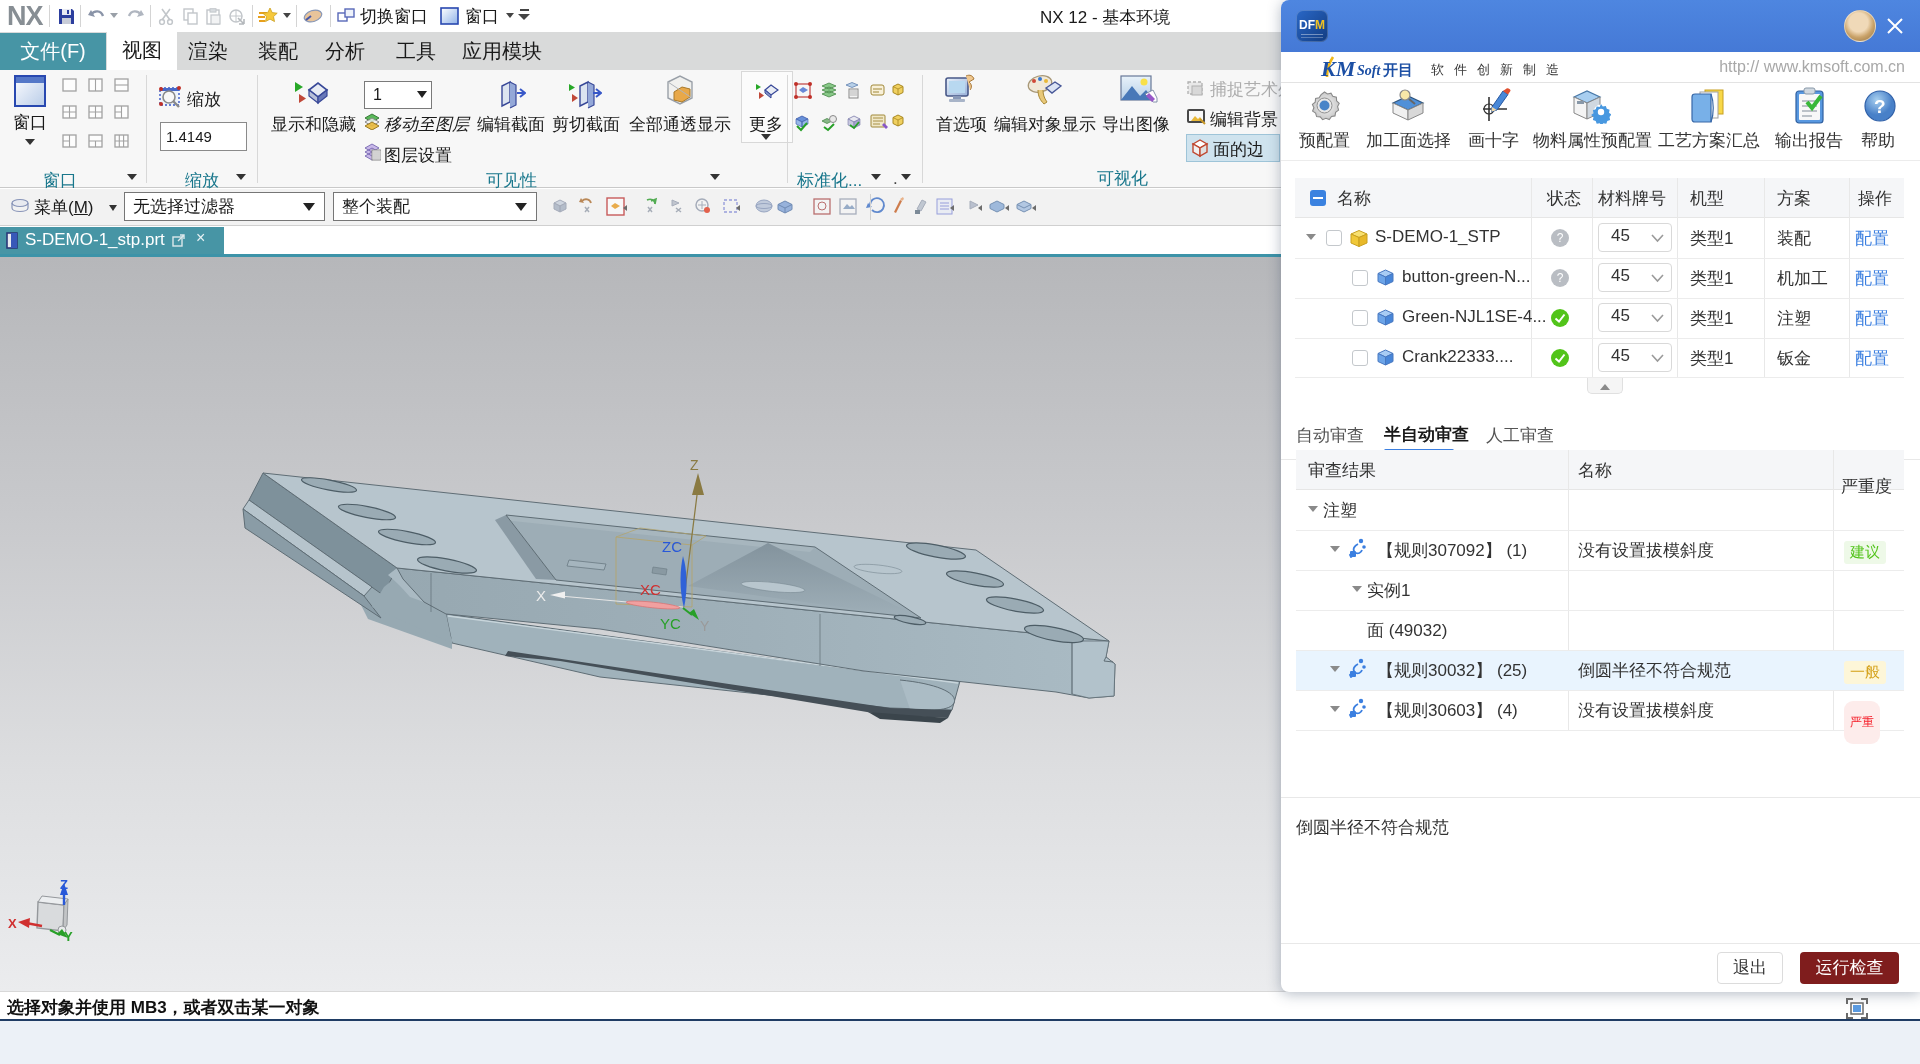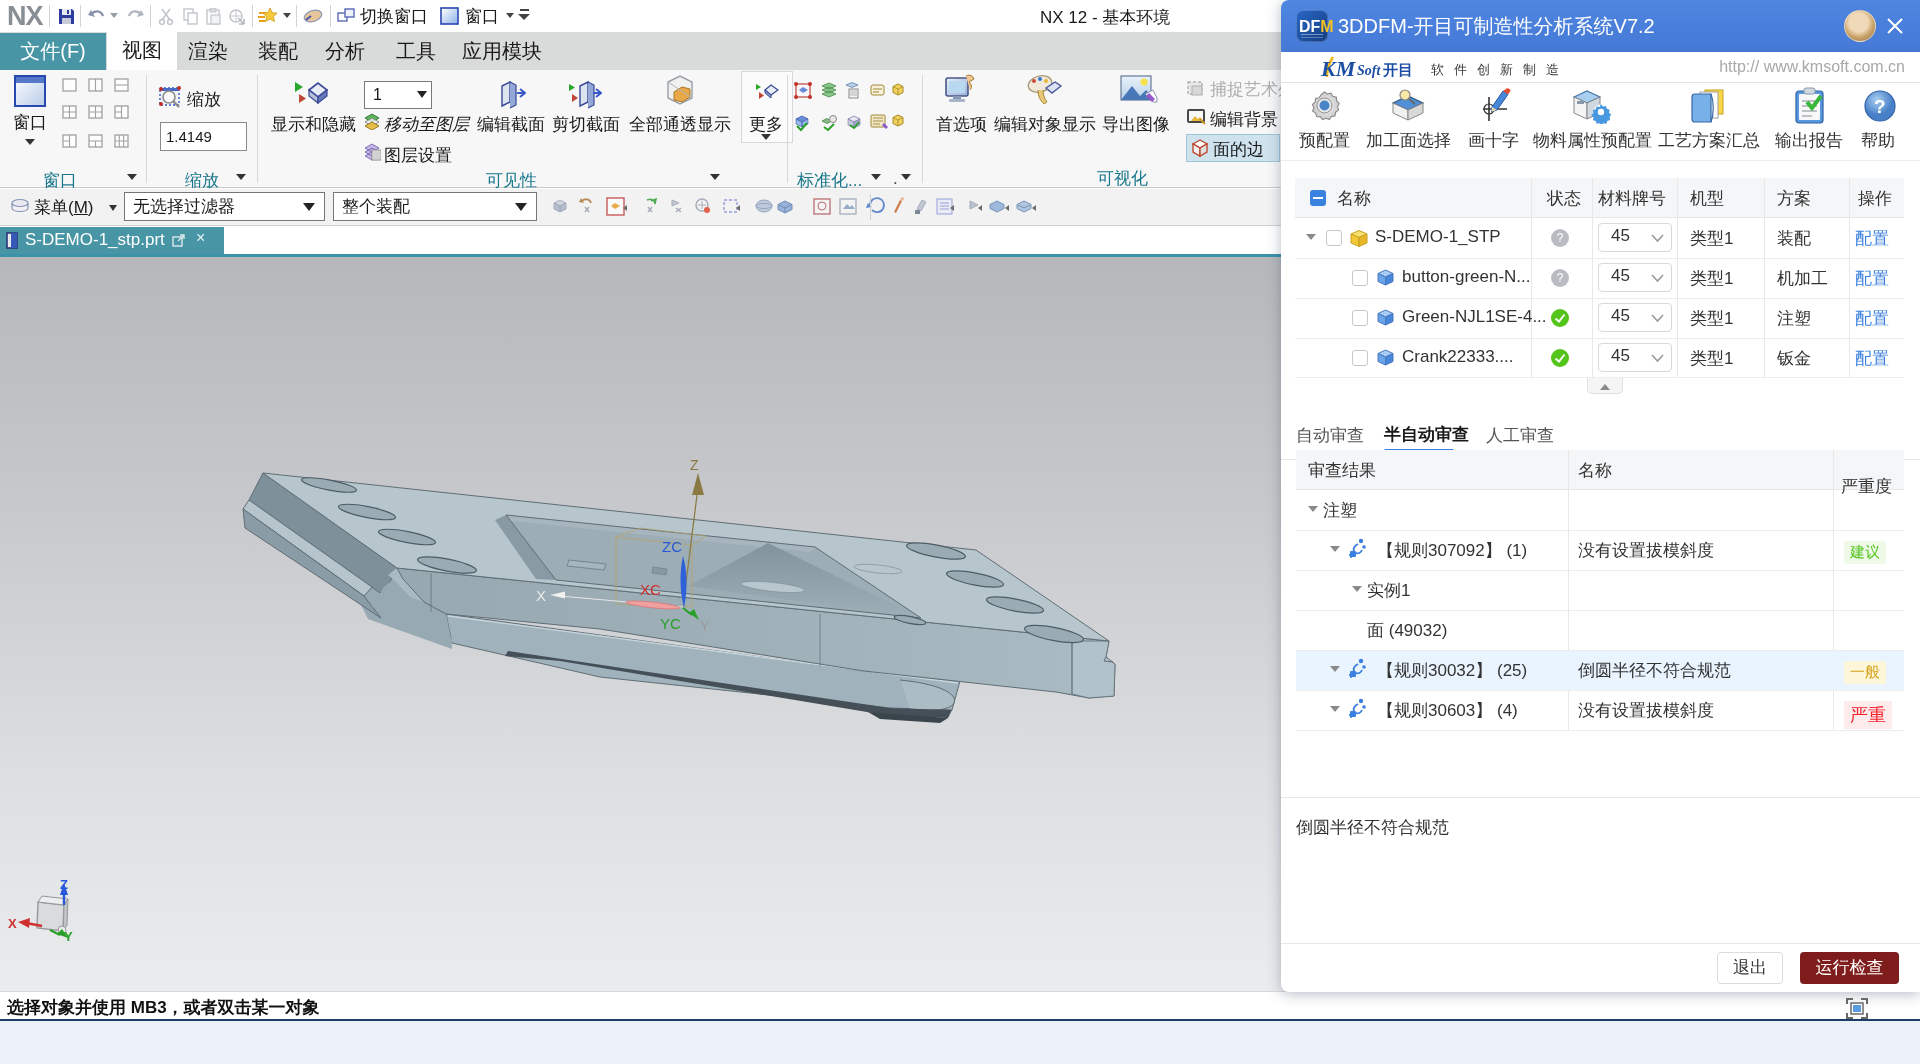--- a/index.html
+++ b/index.html
@@ -504,25 +504,24 @@
 <div class="abs" style="left:0;top:991px;width:1920px;height:28px;background:#ffffff;border-top:1px solid #d8d8d8;text-align:center;">
   <div class="abs" style="left:7px;top:4px;font-size:17px;font-weight:bold;color:#111;">选择对象并使用 MB3，或者双击某一对象</div>
 </div>
 <div class="abs" style="left:0;top:1019px;width:1920px;height:2px;background:#1f3c64;"></div>
 <div class="abs" style="left:0;top:1021px;width:1920px;height:43px;background:#ecf1f7;"></div>
 
 <div id="panel" class="abs" style="left:1281px;top:0;width:639px;height:992px;background:#fff;border-radius:8px 0 0 8px;box-shadow:0 2px 14px rgba(40,60,90,.35);overflow:hidden;font-size:17px;color:#333;">
 
   <div class="abs" style="left:0;top:0;width:639px;height:52px;background:linear-gradient(180deg,#4e86e0,#4579d6);">
     <div class="abs" style="left:15px;top:10px;width:32px;height:32px;border-radius:7px;background:linear-gradient(135deg,#2a68c8,#123c80);box-shadow:inset 0 0 0 1px rgba(255,255,255,.2);">
-      <div class="abs" style="left:3px;top:8px;font-size:16px;font-weight:bold;color:#fff;">DF<span style="color:#f2c322;">M</span></div>
+      <div class="abs" style="left:3px;top:8px;font-size:12px;font-weight:bold;color:#fff;">DF<span style="color:#f2c322;">M</span></div>
       <div class="abs" style="left:5px;top:24px;width:22px;height:1px;background:rgba(255,255,255,.4);"></div>
       <div class="abs" style="left:5px;top:27px;width:22px;height:1px;background:rgba(255,255,255,.28);"></div>
     </div>
-    <div class="abs" style="left:57px;top:13px;font-size:20px;color:#fff;">3DDFM-开目可制造性分析系统V7.2</div>
     <div class="abs" style="left:563px;top:10px;width:32px;height:32px;border-radius:50%;background:radial-gradient(circle at 45% 38%,#f0d9b8 0 38%,#caa36a 60%,#8a6a3a 100%);border:1px solid rgba(255,255,255,.5);"></div>
     <svg class="abs" style="left:605px;top:17px;" width="18" height="18" viewBox="0 0 18 18">
         <path d="M2 2 L16 16 M16 2 L2 16" stroke="#fff" stroke-width="2"></path>
       </svg>
   </div>
 
   <div class="abs" style="left:0;top:52px;width:639px;height:31px;background:#fff;border-bottom:1px solid #e3e3e3;">
     <svg class="abs" style="left:38px;top:3px;" width="102" height="26" viewBox="0 0 102 26">
       <path d="M14 2 C10 8 8 14 8 22" stroke="#f0b818" stroke-width="2.6" fill="none"></path>
       <text x="2" y="21" font-size="22" font-style="italic" font-weight="bold" fill="#1c4fa4" font-family="Liberation Serif,serif">KM</text>
@@ -773,21 +772,21 @@
 
     <div class="abs" style="left:34px;top:256px;width:0;height:0;border:5px solid transparent;border-top:6px solid #8a8a8a;"></div>
     <svg class="abs" style="left:52px;top:248px;" width="18" height="20" viewBox="0 0 18 20">
         <circle cx="13" cy="3" r="2.2" fill="#3b7fe0"></circle>
         <circle cx="16" cy="9" r="1.8" fill="#3b7fe0"></circle>
         <path d="M10 6 C6 8 5 11 6 13 L2 17 L3 19 L8 15 C10 16 13 15 14 12" fill="none" stroke="#3b7fe0" stroke-width="1.8"></path>
         <rect x="2" y="13" width="6" height="6" rx="1" fill="#3b7fe0"></rect>
       </svg>
     <div class="abs" style="left:81px;top:249px;">【规则30603】 (4)</div>
     <div class="abs" style="left:282px;top:249px;">没有设置拔模斜度</div>
-    <div class="abs" style="left:548px;top:251px;padding:2px 6px;background:#fdeceb;border-radius:1px;color:#f5222d;font-size:18px;">严重</div>
+    <div class="abs" style="left:548px;top:251px;padding:13px 6px;background:#fdeceb;border-radius:9px;color:#f5222d;font-size:12px;">严重</div>
   </div>
 
   <div class="abs" style="left:0;top:797px;width:639px;height:1px;background:#e8e8e8;"></div>
   <div class="abs" style="left:15px;top:816px;font-size:17px;color:#333;">倒圆半径不符合规范</div>
 
   <div class="abs" style="left:0;top:943px;width:639px;height:1px;background:#e8e8e8;"></div>
   <div class="abs" style="left:436px;top:952px;width:66px;height:32px;border:1px solid #dcdcdc;border-radius:4px;text-align:center;line-height:30px;color:#333;">退出</div>
   <div class="abs" style="left:519px;top:952px;width:99px;height:32px;background:#7f1d1d;border-radius:4px;text-align:center;line-height:32px;color:#fff;">运行检查</div>
 </div>
 

